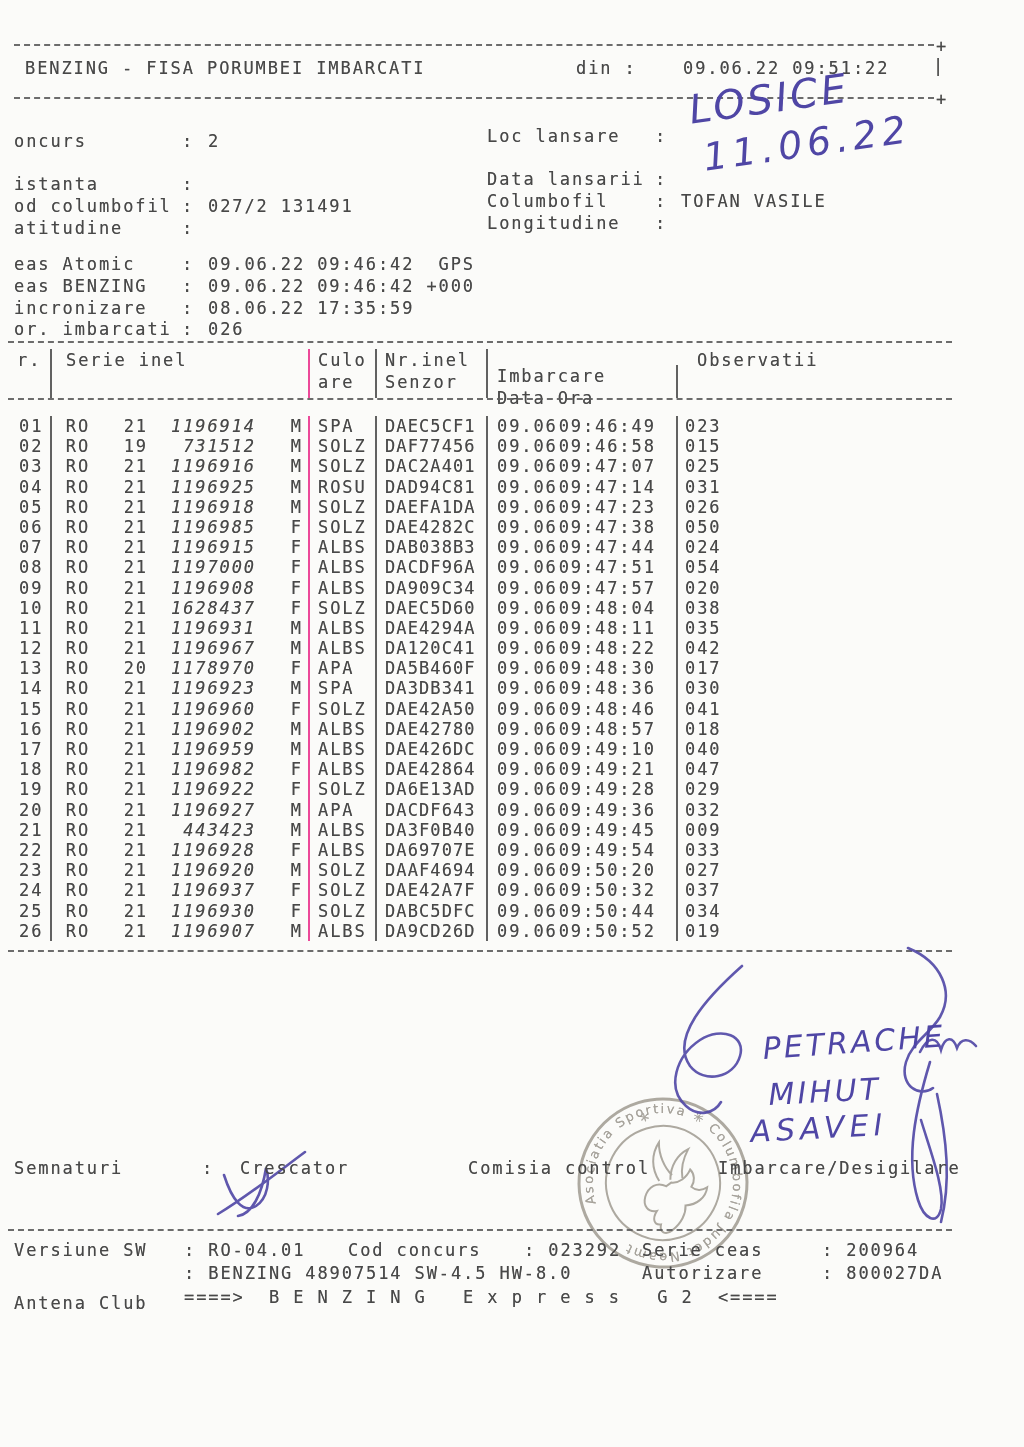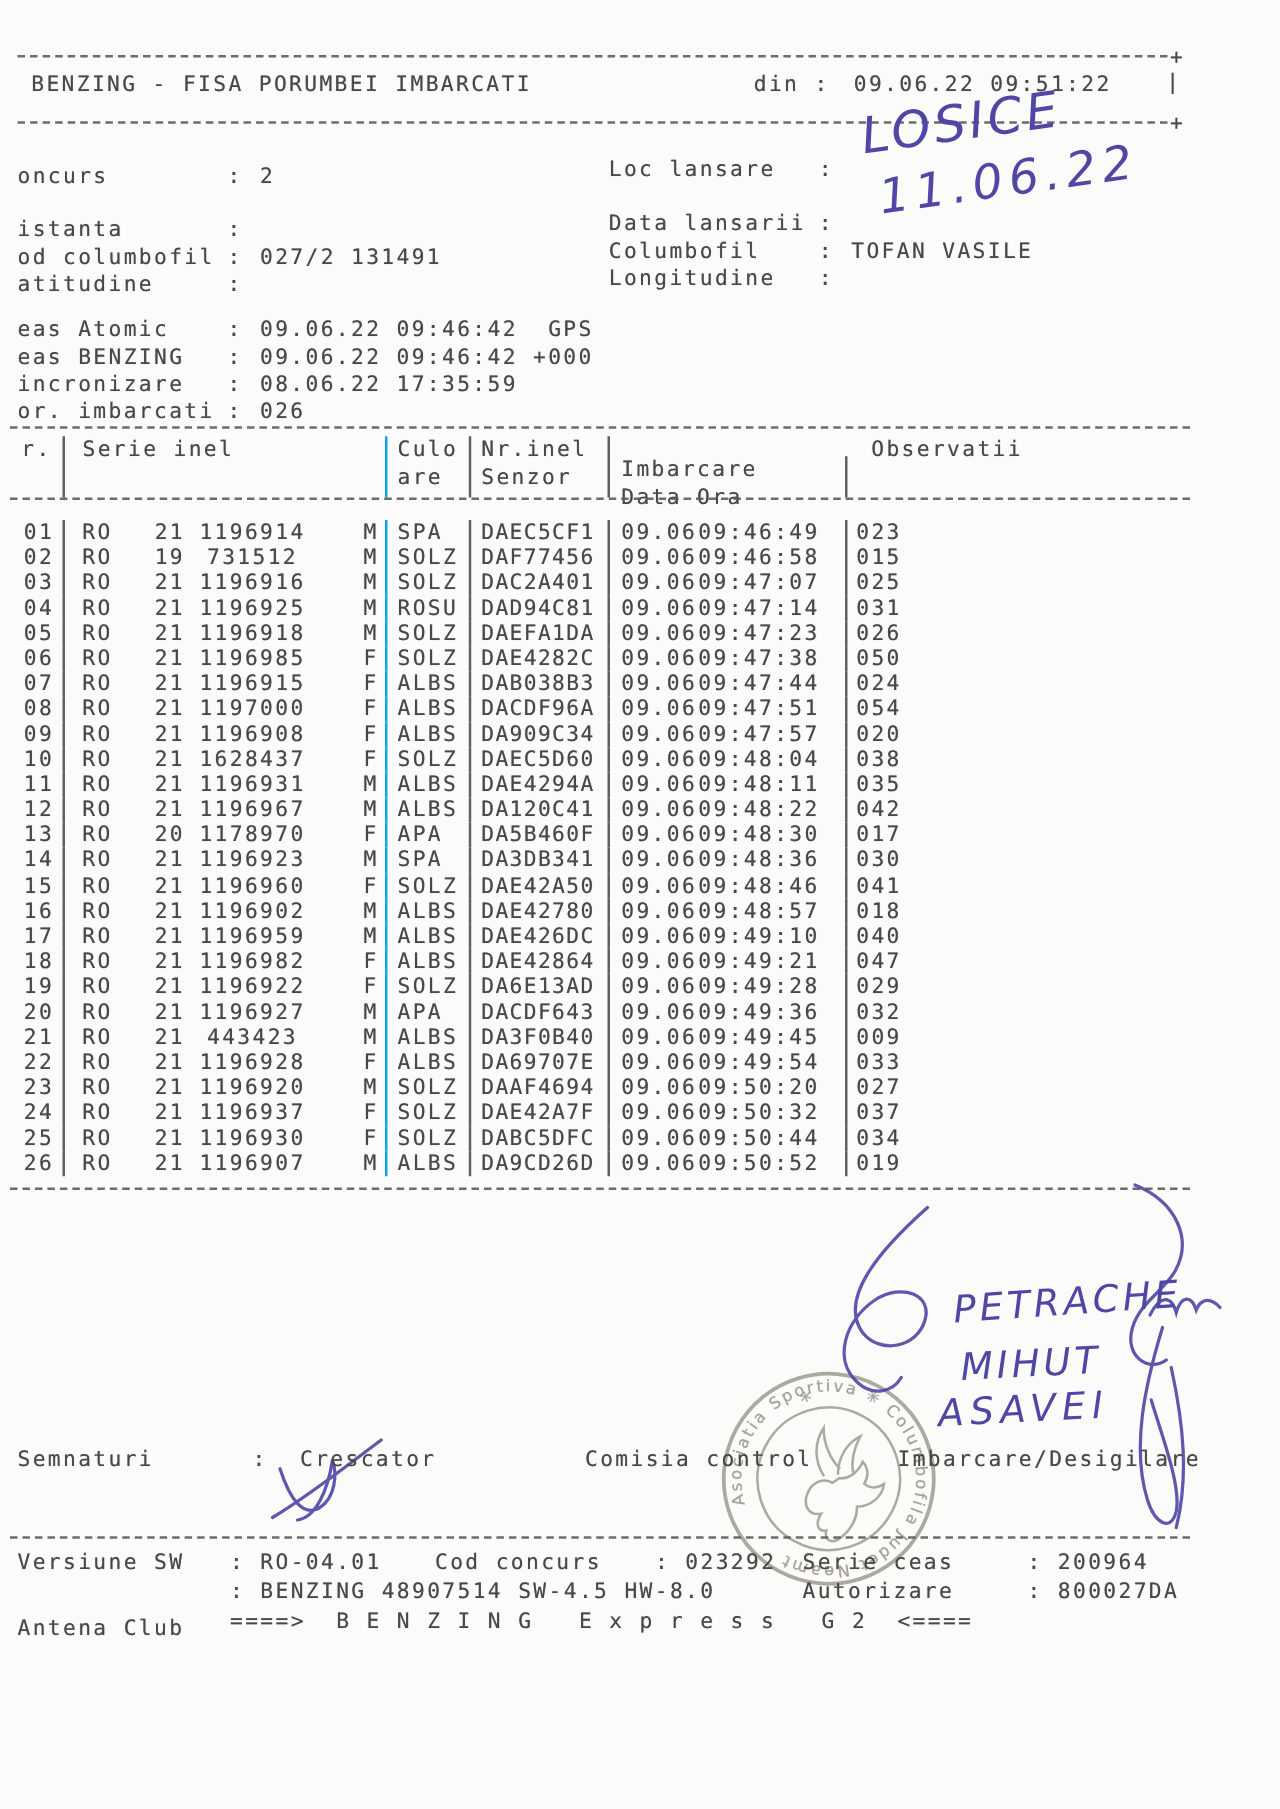--- a/index.html
+++ b/index.html
@@ -16,35 +16,35 @@
   .flabel{display:inline-block;width:168px;}
   .flabel.wide{width:188px;}
   .fcolon{display:inline-block;width:14px;}
   .fvalue{margin-left:12px;}
   
   .table{position:absolute;left:8px;top:341px;width:944px;}
   .trule{border-top:2px dashed #5d5d5d;opacity:.9;}
   .thead{display:flex;height:55px;padding-top:6px;box-sizing:border-box;}
   .thead .line{display:block;line-height:22px;}
   .h-nr,.c-nr{width:44px;border-right:2px solid #616161;box-sizing:border-box;}
-  .h-serie,.c-serie{width:258px;border-right:2px solid #0ea5e9;box-sizing:border-box;}
+  .h-serie,.c-serie{width:258px;border-right:2px solid #ec4899;box-sizing:border-box;}
   .h-culo,.c-culo{width:67px;border-right:2px solid #616161;box-sizing:border-box;}
   .h-senzor,.c-senzor{width:111px;border-right:2px solid #616161;box-sizing:border-box;}
   .h-imb,.c-imb{width:190px;border-right:2px solid #616161;box-sizing:border-box;}
   .h-obs,.c-obs{flex:1;box-sizing:border-box;}
   .h-nr{padding-left:9px;} .h-serie{padding-left:14px;}
   .h-culo{padding-left:8px;} .h-senzor{padding-left:8px;}
   .h-imb{padding-left:9px;margin-top:16px;} .h-obs{padding-left:19px;}
   .tbody{margin-top:16px;}
   .trow{display:flex;height:20.2px;line-height:20.2px;}
   .c-nr{padding-left:11px;}
   .c-serie{display:flex;}
   .c-country{width:52px;text-align:center;}
   .c-year{width:44px;text-align:right;}
-  .c-ring{width:108px;text-align:center;}
+  .c-ring{width:108px;text-align:right;font-style:italic;}
   .c-sex{flex:1;text-align:right;padding-right:5px;}
   .c-culo{padding-left:8px;}
   .c-senzor{padding-left:8px;letter-spacing:1.1px;}
   .c-imb{padding-left:9px;}
   .c-time{margin-left:1px;}
   .c-obs{padding-left:7px;}
   
   .hand{
     position:absolute;font-family:"DejaVu Sans",sans-serif;font-style:italic;
     color:#4f46a5;white-space:pre;transform-origin:left top;text-shadow:none;
@@ -59,21 +59,21 @@
   .stamp{position:absolute;left:572px;top:1092px;pointer-events:none;}
 </style>
 </head>
 <body>
 
 <div class="page">
 
   <div class="rule" style="top:44px;left:14px;width:920px"></div>
   <span class="t" style="top:36px;left:936px">+</span>
   <span class="t" style="top:58px;left:25px">BENZING - FISA PORUMBEI IMBARCATI</span>
-  <span class="t" style="top:58px;left:603px">din :</span>
+  <span class="t" style="top:58px;left:576px">din :</span>
   <span class="t" style="top:58px;left:683px">09.06.22 09:51:22</span>
   <span class="t" style="top:56px;left:933px">|</span>
   <div class="rule" style="top:97px;left:14px;width:920px"></div>
   <span class="t" style="top:89px;left:936px">+</span>
 
   <div class="frow" style="top:131px;left:14px">
     <span class="flabel">oncurs</span><span class="fcolon">:</span><span class="fvalue">2</span>
   </div>
   <div class="frow" style="top:174px;left:14px">
     <span class="flabel">istanta</span><span class="fcolon">:</span><span class="fvalue"></span>

